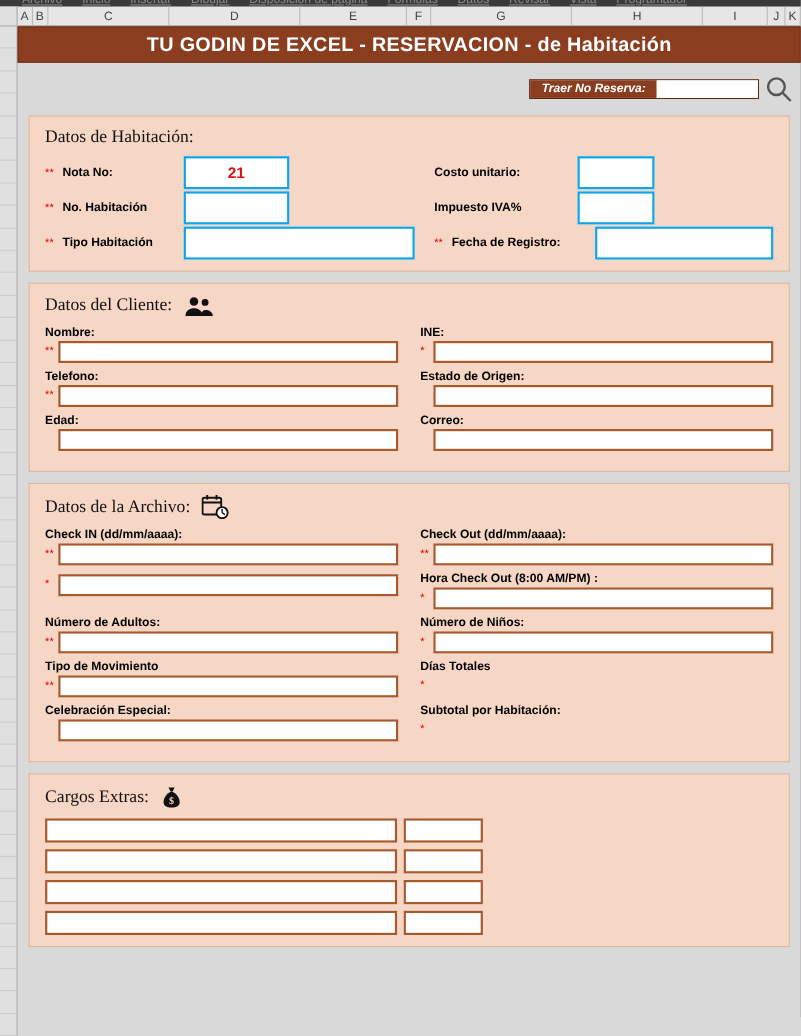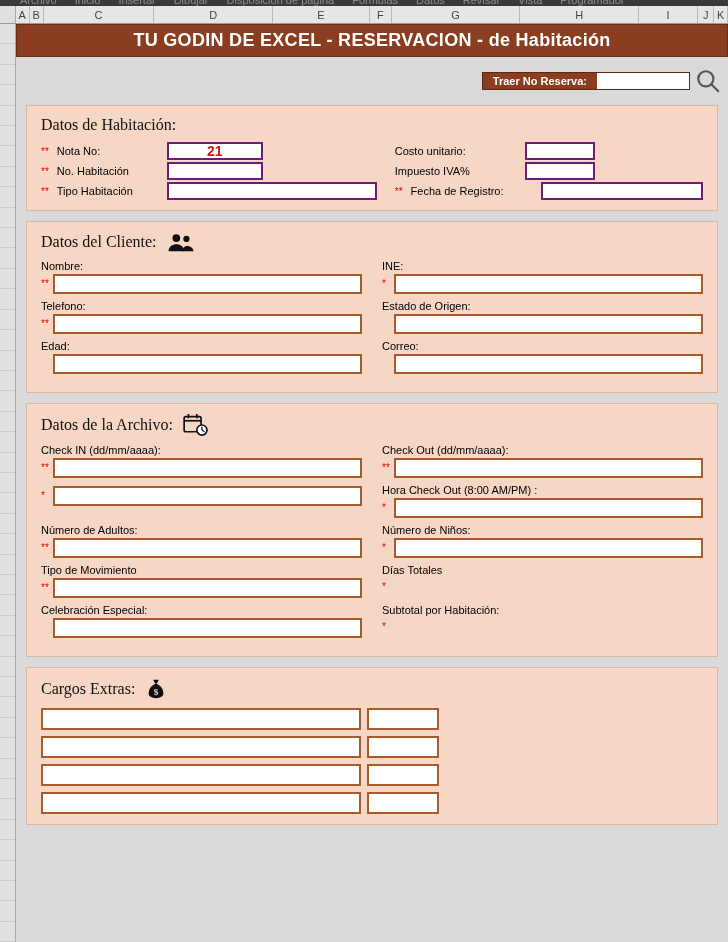--- a/index.html
+++ b/index.html
@@ -16,20 +16,21 @@
   .ribbon {
     display: flex;
     gap: 18px;
     padding: 0 20px;
     background: #3a3a3a;
     color: #fff;
     height: 6px;
     overflow: hidden;
     align-items: flex-end;
     font-size: 11px;
+    text-decoration: underline;
   }
   .ribbon span { opacity: .4; }
   
   .col-row {
     display: flex;
     background: #e6e6e6;
     border-bottom: 1px solid #999;
     height: 18px;
     align-items: center;
     color: #444;
@@ -85,20 +86,21 @@
     border:1px solid #5a2a12;
   }
   .traer-label {
     background:#8a3d1f;
     color:#fff;
     font-size:11px;
     font-weight:bold;
     text-align:center;
     padding:2px 10px;
     line-height:12px;
+    font-style:italic;
   }
   .traer-input {
     width:92px;
     background:#fff;
     border:none;
   }
   .search-btn {
     width:28px;height:28px;
     display:flex;align-items:center;justify-content:center;
     cursor:pointer;
@@ -112,39 +114,39 @@
   }
   .panel-title {
     font-family: Georgia, serif;
     font-size:16px;
     color:#111;
     margin: 0 0 8px 0;
     display:flex;
     align-items:center;
     gap:10px;
   }
-  .lbl { font-size:11px; font-weight:normal; color:#000; }
+  .lbl { font-size:11px; font-weight:bold; color:#000; }
   .req { color:#d00; font-size:10px; margin-right:2px; }
   .inp {
     background:#fff;
     border:2px solid #a85a2d;
     height:20px;
     width:100%;
   }
   .inp.sm { width:100px; }
   .inp.md { width:210px; }
   .inp.red { color:#d11; font-weight:bold; text-align:center; font-size:14px; display:flex;align-items:center;justify-content:center; }
   
   .hab-rows { display:flex; gap:18px; }
   .hab-l, .hab-r { flex:1; }
   .hab-line { display:flex; align-items:center; gap:6px; margin:2px 0; }
   .hab-line .lbl { width:104px; }
   .hab-r .lbl { width:124px; }
   .hab-r .inp { flex:1; }
-  .hab-line .inp { height:18px; border:2px solid #701a75; }
+  .hab-line .inp { height:30px; border:2px solid #0ea5e9; }
   .hab-l .inp.sm { width:96px; }
   .panel-hab { padding-bottom:8px; }
   .panel-hab .panel-title { margin-left:0; margin-bottom:6px; }
   
   .fieldpair { display:flex; gap:20px; margin-top:6px; }
   .fieldpair > div { flex:1; }
   .fieldpair .lblrow { display:flex; align-items:center; gap:2px; }
   .fieldpair .inp { margin-top:2px; }
   .reqside { display:flex; align-items:center; gap:2px; }
   .reqside .req { width:8px; }

